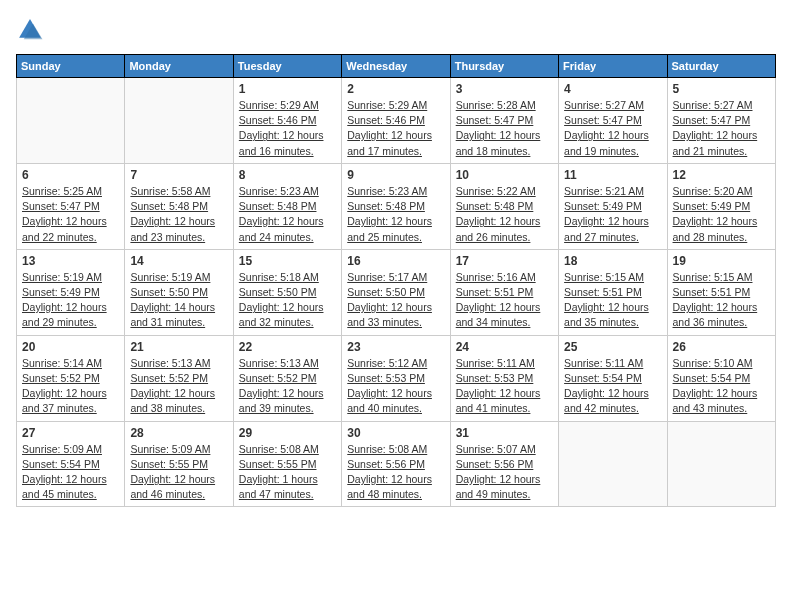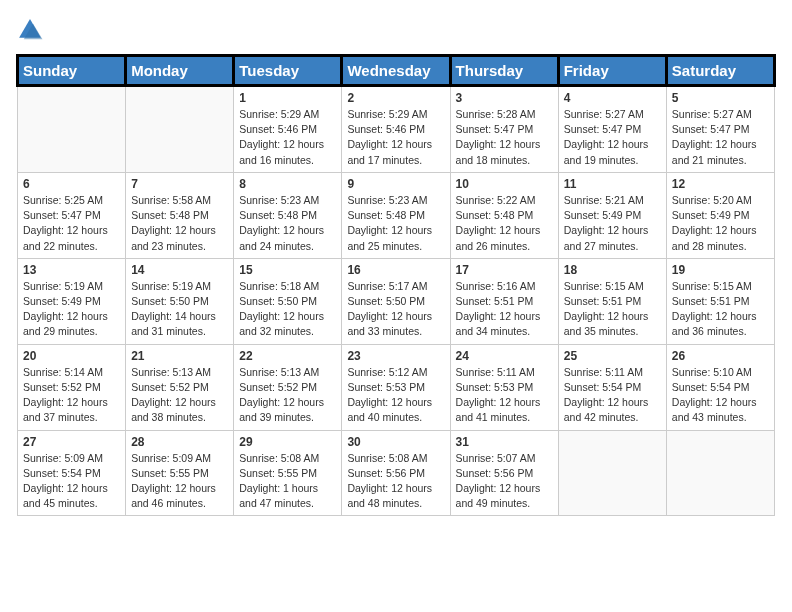--- a/index.html
+++ b/index.html
@@ -49,24 +49,24 @@
       color: #555;
     }
     .calendar {
       width: 100%;
       border-collapse: collapse;
       border: 1px solid #ccc;
     }
     .calendar th {
       background: #3a7fc1;
       color: #fff;
-      font-size: 15px;
+      font-size: 11px;
       padding: 5px 4px;
       text-align: left;
-      border: 3px solid #000000;
+      border: 1px solid #000000;
     }
     .calendar td {
       vertical-align: top;
       border: 1px solid #ccc;
       padding: 4px 5px;
       width: calc(100% / 7);
       min-height: 80px;
       background: #fff;
       font-size: 10.5px;
       color: #333;
@@ -75,20 +75,21 @@
       background: #f9f9f9;
     }
     .day-num {
       font-size: 12px;
       font-weight: bold;
       display: block;
       margin-bottom: 2px;
     }
     .day-info {
       line-height: 1.45;
+      text-decoration: underline;
     }
   </style>
 </head>
 <body>
 
 <div class="header">
   <div class="logo">
     <svg class="logo-icon" viewBox="0 0 36 36">
       <polygon points="18,4 32,28 4,28" fill="#3a7fc1"></polygon>
       <polygon points="22,10 34,30 10,30" fill="#2e6fa8" opacity="0.5"></polygon>

